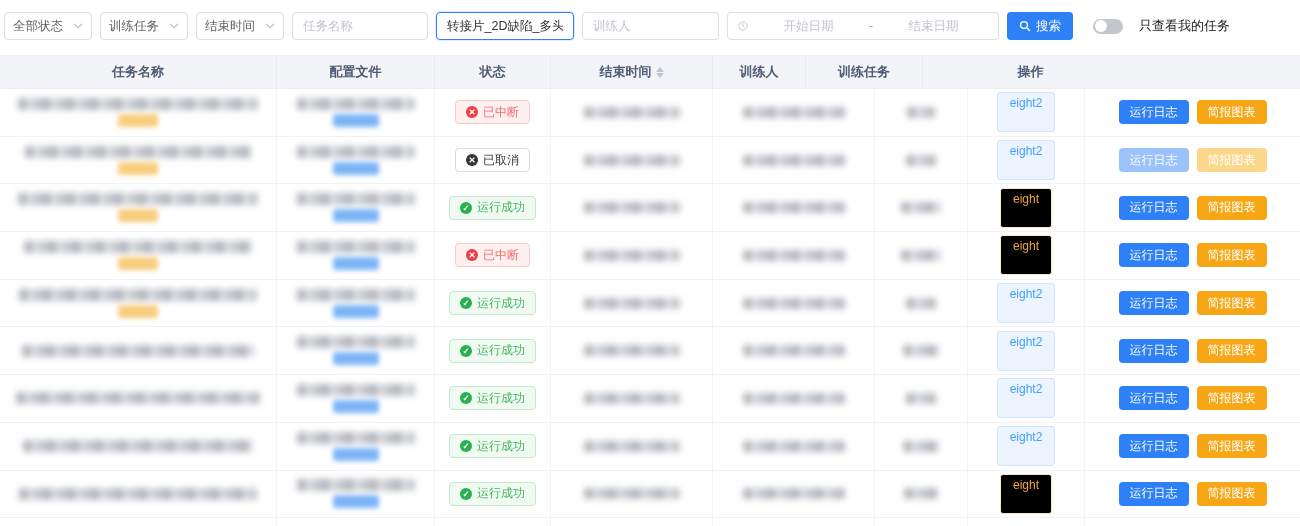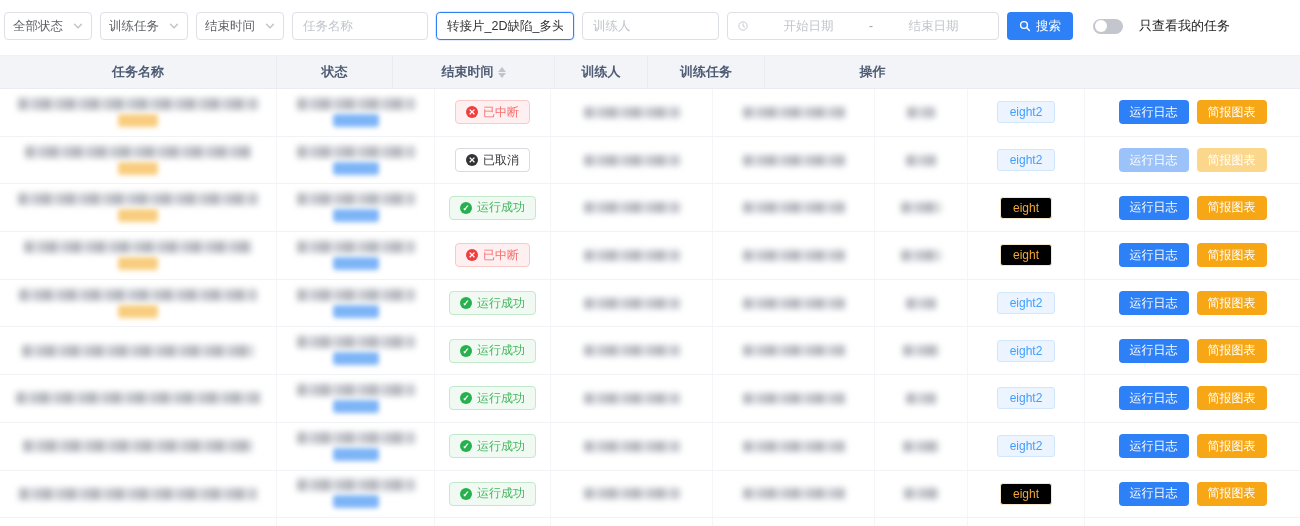--- a/index.html
+++ b/index.html
@@ -66,21 +66,21 @@
   .status .dot { width:12px; height:12px; border-radius:50%; color:#fff; font-size:8.5px;
                  line-height:12px; text-align:center; font-weight:bold; }
   .status.interrupted { background:#fef0f0; border-color:#fbc8c8; color:#f56c6c; }
   .status.interrupted .dot { background:#ee3f3f; }
   .status.cancelled { background:#fff; border-color:#d8dbe0; color:#333; }
   .status.cancelled .dot { background:#333; }
   .status.success { background:#f0faf2; border-color:#c3e9cd; color:#41b65c; }
   .status.success .dot { background:#27b14e; }
 
   
-  .host-tag { display:inline-block; height:22px; line-height:20px; padding:0 12px;
+  .host-tag { display:inline-block; height:40px; line-height:20px; padding:0 12px;
               border-radius:3px; font-size:12px; border:1px solid; }
   .host-tag.blue { color:#409eff; background:#ecf5ff; border-color:#d2e6fc; }
   .host-tag.yellow { color:#f0a73a; background:#000000; border-color:#f6e7c8; }
 
   
   .abtn { height:24px; padding:0 11px; border:none; border-radius:4px; color:#fff;
           font-size:12px; cursor:pointer; font-family:"Liberation Sans", sans-serif; }
   .abtn.log { background:#2e80f7; }
   .abtn.report { background:#f7a715; }
   .abtn.log.disabled { background:#9cc2fa; }
@@ -148,20 +148,23 @@
       <div class="knob"></div>
     </div>
     <span class="switch-label">只查看我的任务</span>
   </div>
 
   <div class="table">
     <div class="thead" id="thead">
         <div class="th c1">
           <span>任务名称</span>
         </div>
+        <div class="th c2">
+          <span>配置文件</span>
+        </div>
         <div class="th c3">
           <span>状态</span>
         </div>
         <div class="th c5">
           <span>结束时间</span>
           <span class="caret-wrap">
             <span class="caret-up"></span>
             <span class="caret-dn"></span>
           </span>
         </div>

